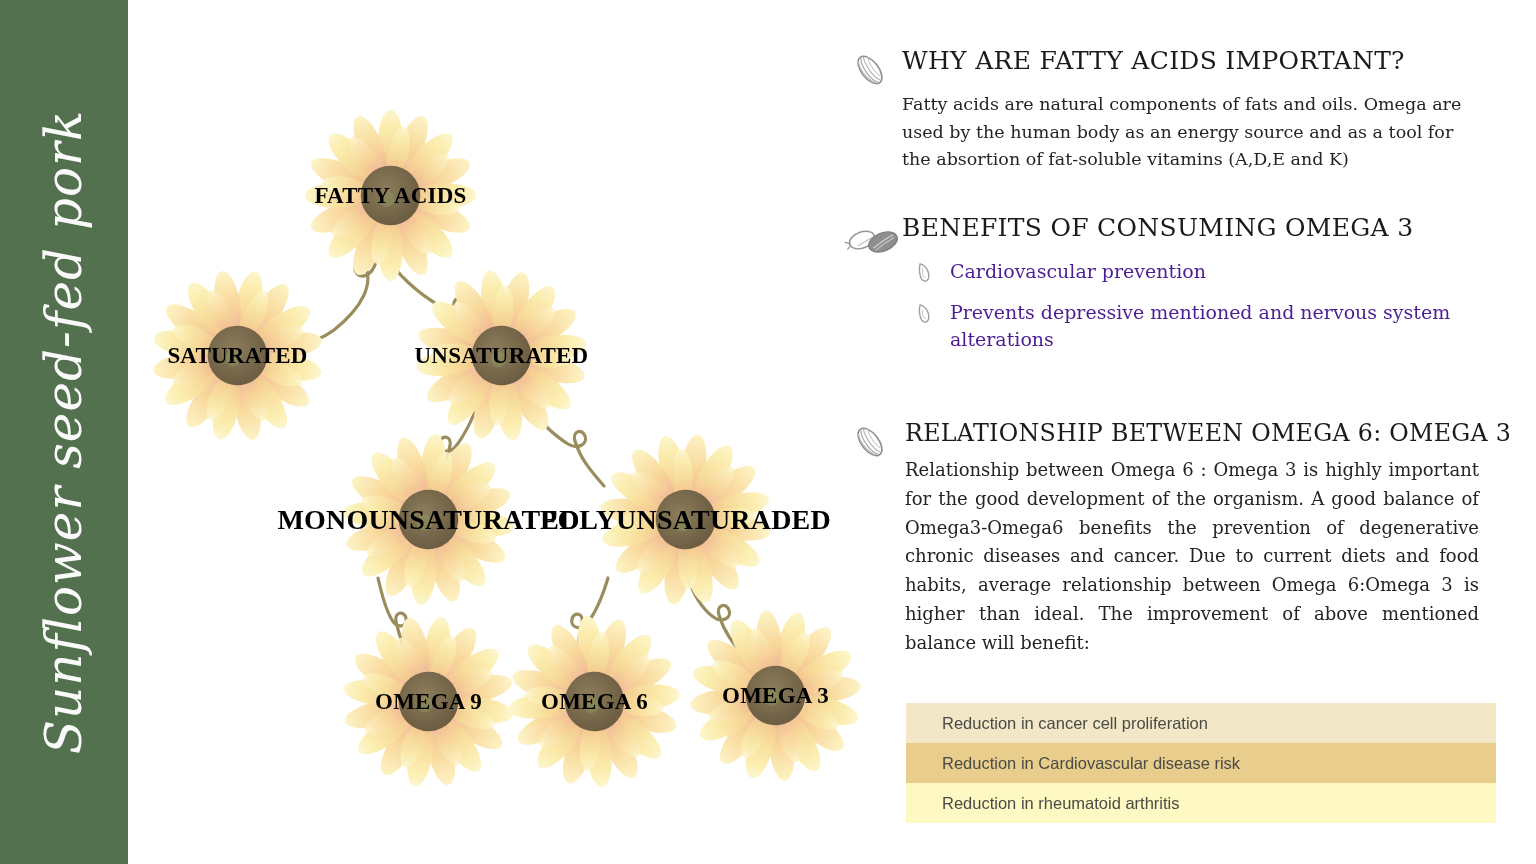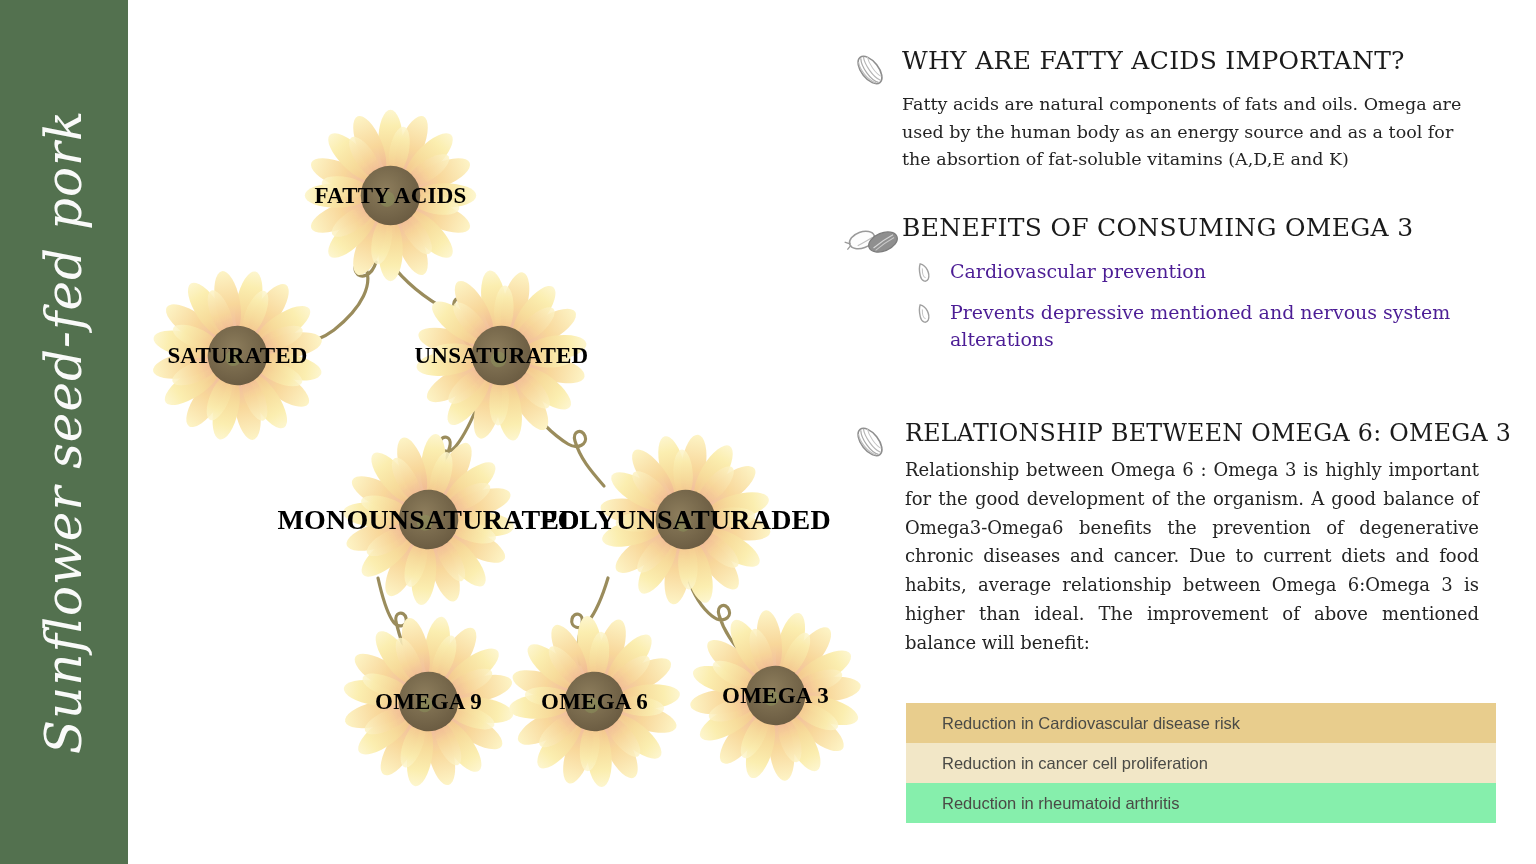--- a/index.html
+++ b/index.html
@@ -63,21 +63,21 @@
   .bullets li .seed{position:absolute;left:12px;top:2px;}
 
   .rows{position:absolute;left:58px;width:590px;}
   .row{
     height:40px;line-height:40px;padding-left:36px;
     font-family:"Liberation Sans",sans-serif;
     font-size:16.5px;color:#4a4a46;white-space:nowrap;
   }
   .row.r1{background:#e8cd8d;}
   .row.r2{background:#f2e7c7;}
-  .row.r3{background:#86efac;}
+  .row.r3{background:#fef9c3;}
 </style>
 </head>
 <body>
 
 <div class="stage">
 
   <div class="sidebar">
     <div class="sidebar-script">Sunflower seed-fed pork</div>
   </div>
 
@@ -510,19 +510,19 @@
             <path d="M18,8.5 C14,15 14,29 19,36" fill="none" stroke="#bdbdbd" stroke-width="1.1"></path>
             <path d="M28,10 C25,16 24,28 27,34" fill="none" stroke="#c4c4c4" stroke-width="1"></path>
           </g>
         </svg>
       </span>
       <h2 class="sec-head cond" style="margin-left:57px;">RELATIONSHIP BETWEEN OMEGA 6: OMEGA 3</h2>
       <p class="sec-body justify" style="margin:9px 0 0 57px;width:574px;">Relationship between Omega 6 : Omega 3 is highly important for the good development of the organism. A good balance of Omega3-Omega6 benefits the prevention of degenerative chronic diseases and cancer. Due to current diets and food habits, average relationship between Omega 6:Omega 3 is higher than ideal. The improvement of above mentioned balance will benefit:</p>
     </div>
 
     <div class="rows" style="top:703px;">
+      <div class="row r2">Reduction in cancer cell proliferation</div>
       <div class="row r1">Reduction in Cardiovascular disease risk</div>
-      <div class="row r2">Reduction in cancer cell proliferation</div>
       <div class="row r3">Reduction in rheumatoid arthritis</div>
     </div>
 
   </div>
 </div>
 
 </body></html>

